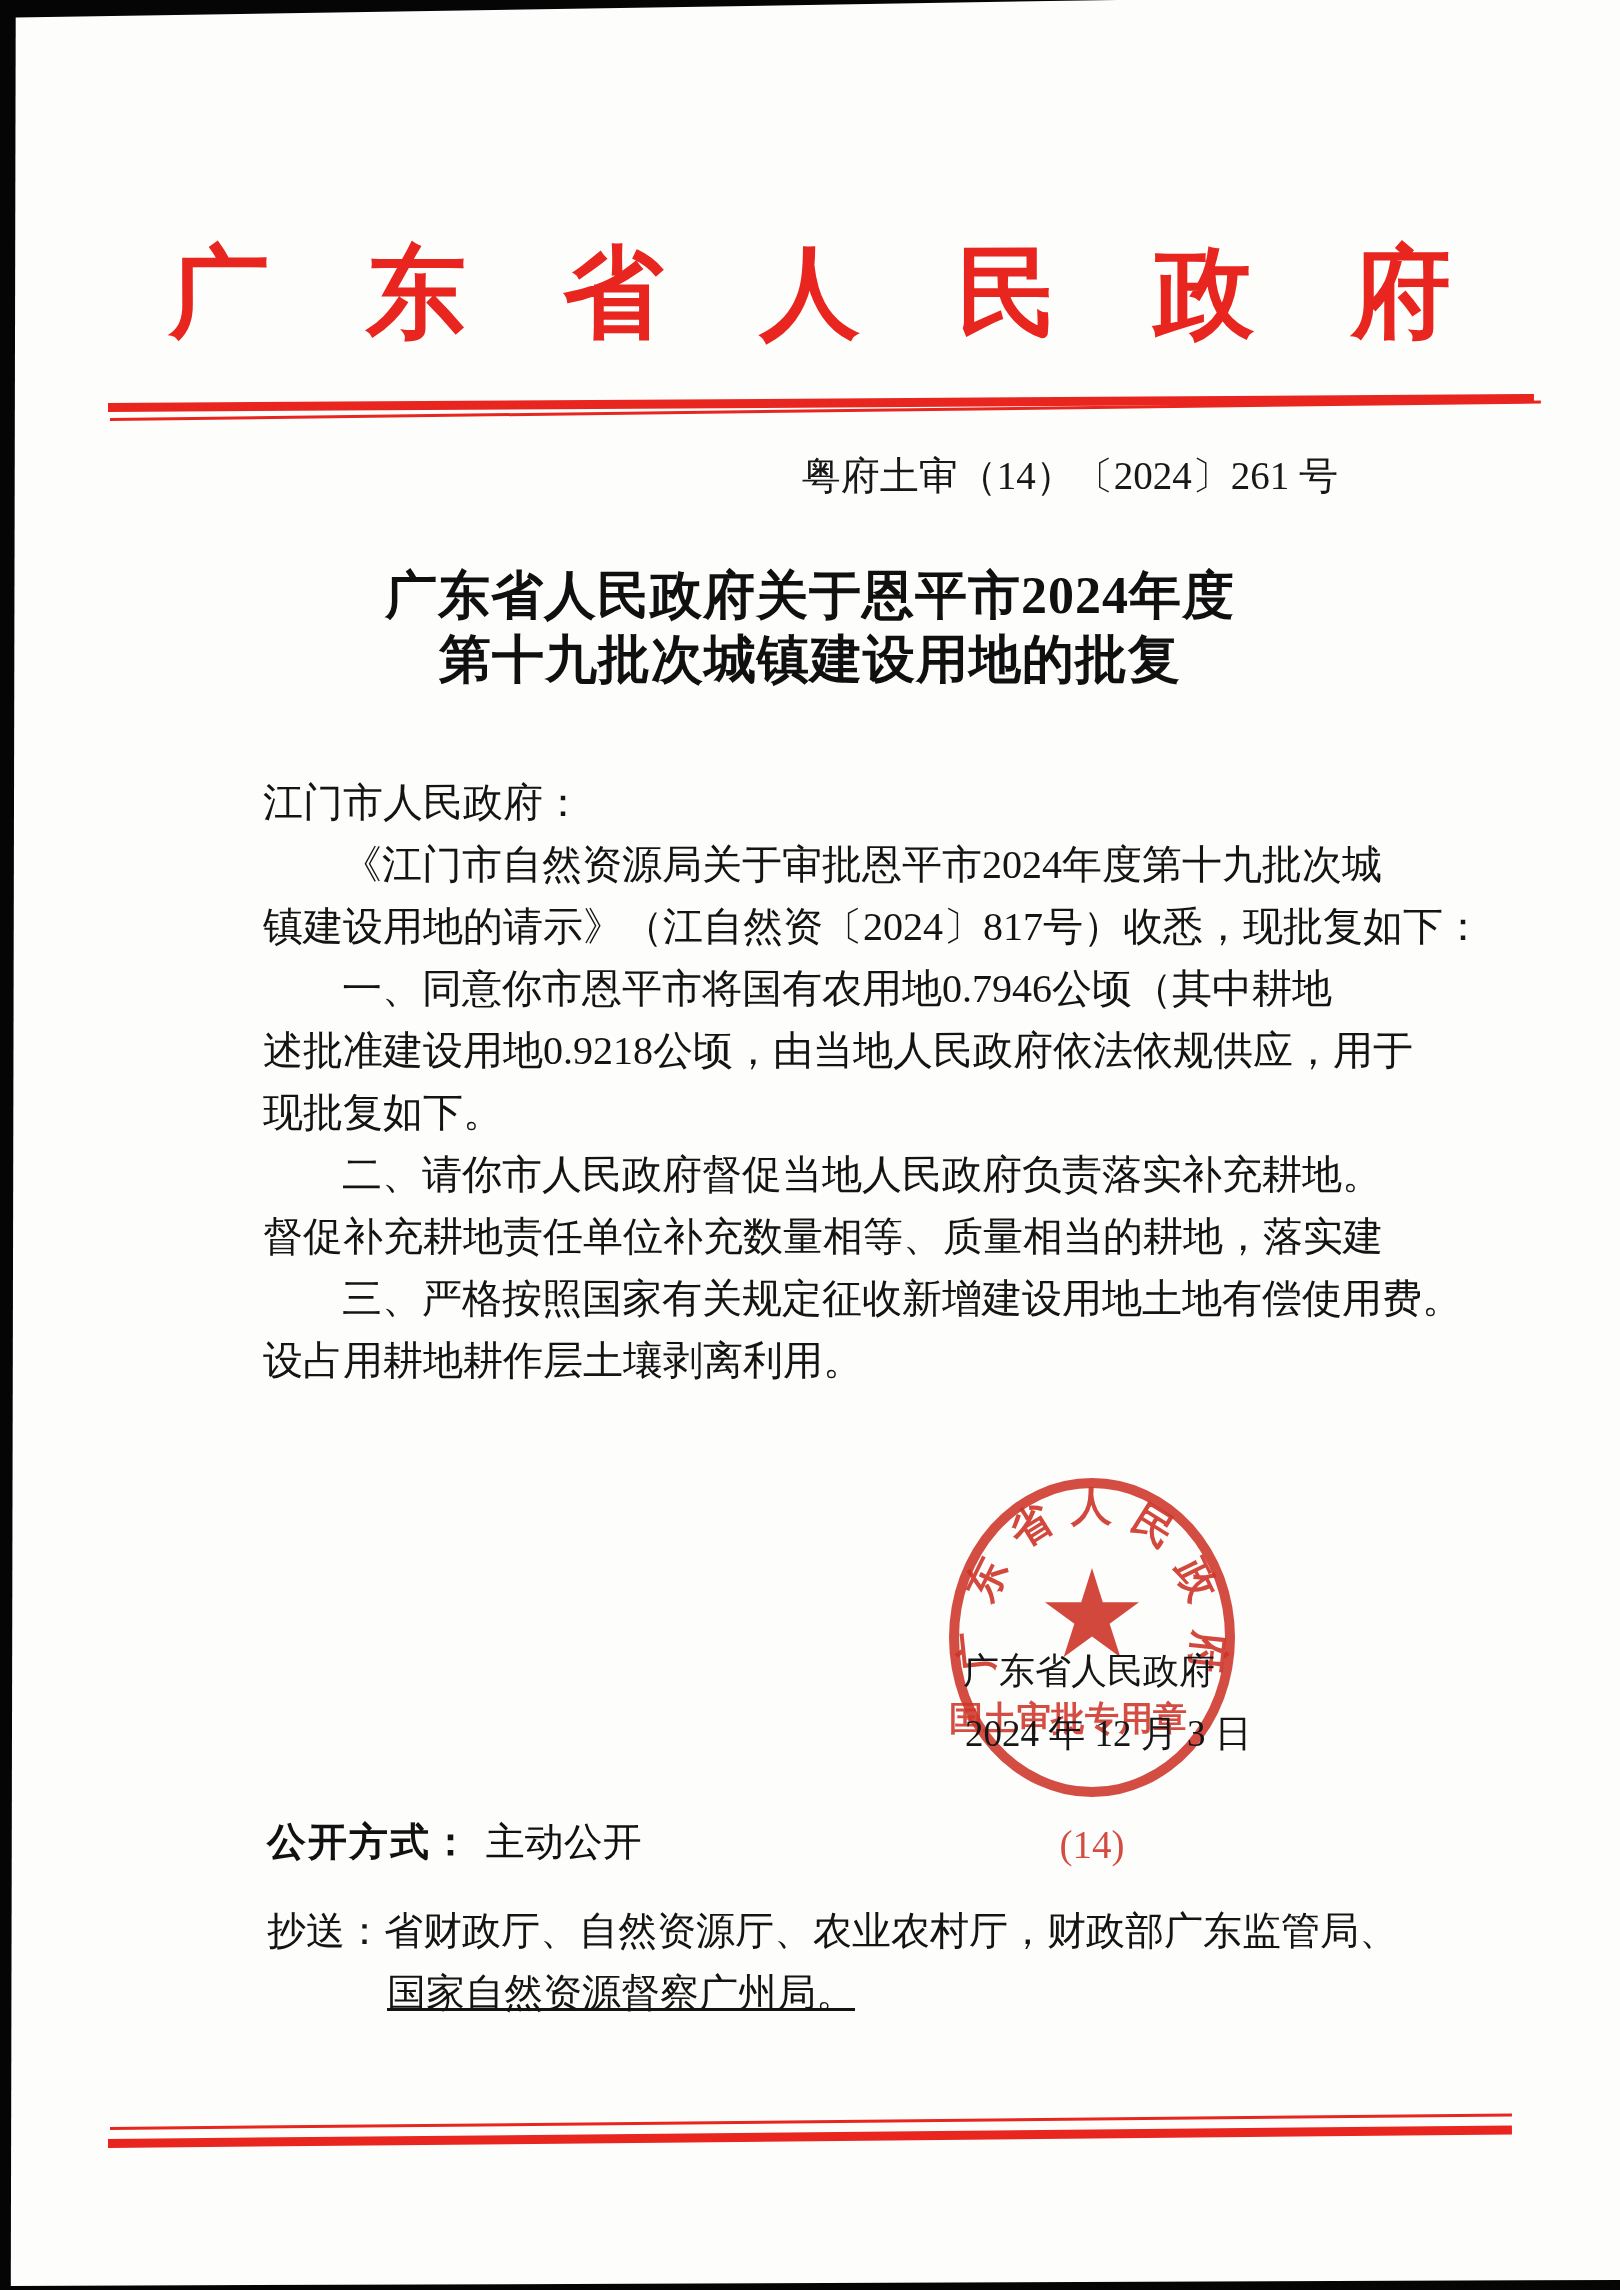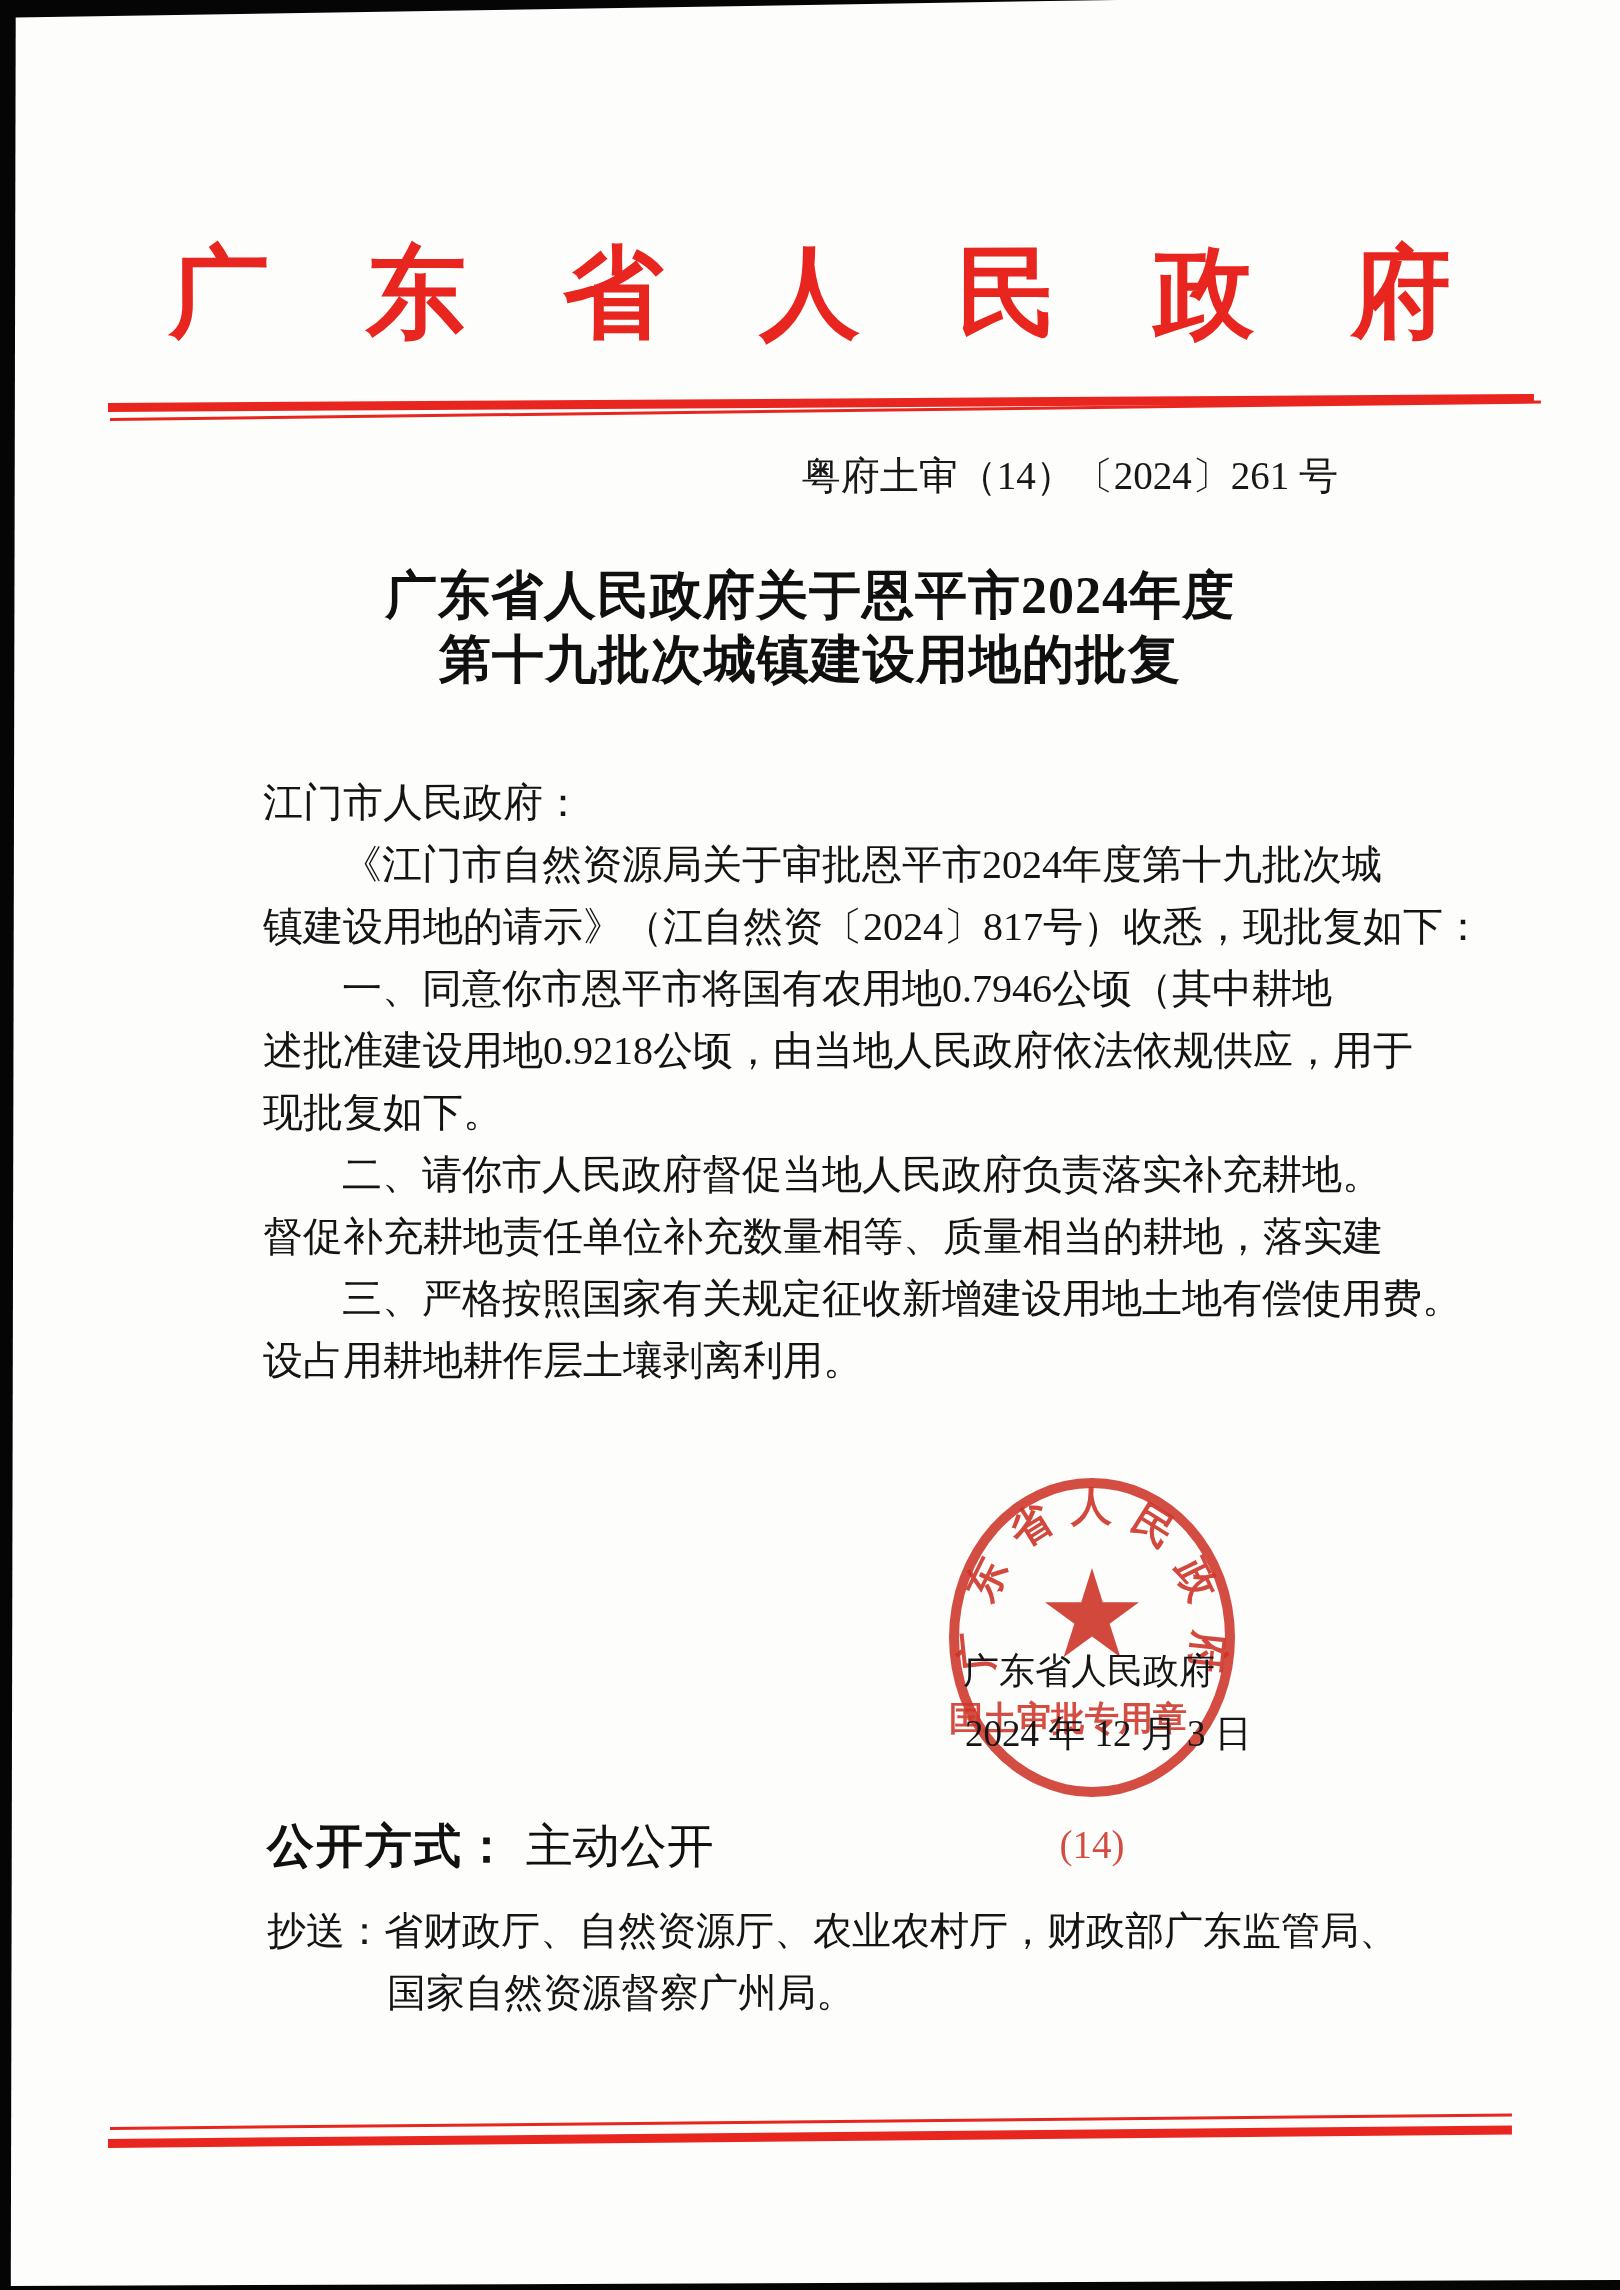--- a/index.html
+++ b/index.html
@@ -88,33 +88,33 @@
     position:absolute;left:963px;top:1647px;
     font-size:36px;color:#161616;white-space:nowrap;
   }
   .sig-date{
     position:absolute;left:965px;top:1709px;
     font-size:37px;color:#161616;white-space:nowrap;
   }
   
   .publicity{
     position:absolute;left:267px;top:1815px;
-    font-size:47px;color:#111;white-space:nowrap;
+    font-size:39px;color:#111;white-space:nowrap;
   }
   .publicity .label{
     font-family:"Liberation Sans","DejaVu Sans",sans-serif;
     font-weight:bold;letter-spacing:2px;
   }
   .publicity .value{margin-left:13.7px;}
   .cc-block{
     position:absolute;left:267px;top:1900px;width:1176px;
     font-size:39px;color:#141414;
   }
   .cc-line{height:62px;line-height:62px;white-space:nowrap;}
-  .cc-line.cont{padding-left:120px;}
+  .cc-line.cont{padding-left:120px;text-decoration:underline;}
 </style>
 </head>
 <body>
 
 <div class="page">
 
   <div class="gov-header">广东省人民政府</div>
   <div class="rule rule-top-thick"></div>
   <div class="rule rule-top-thin"></div>
 

